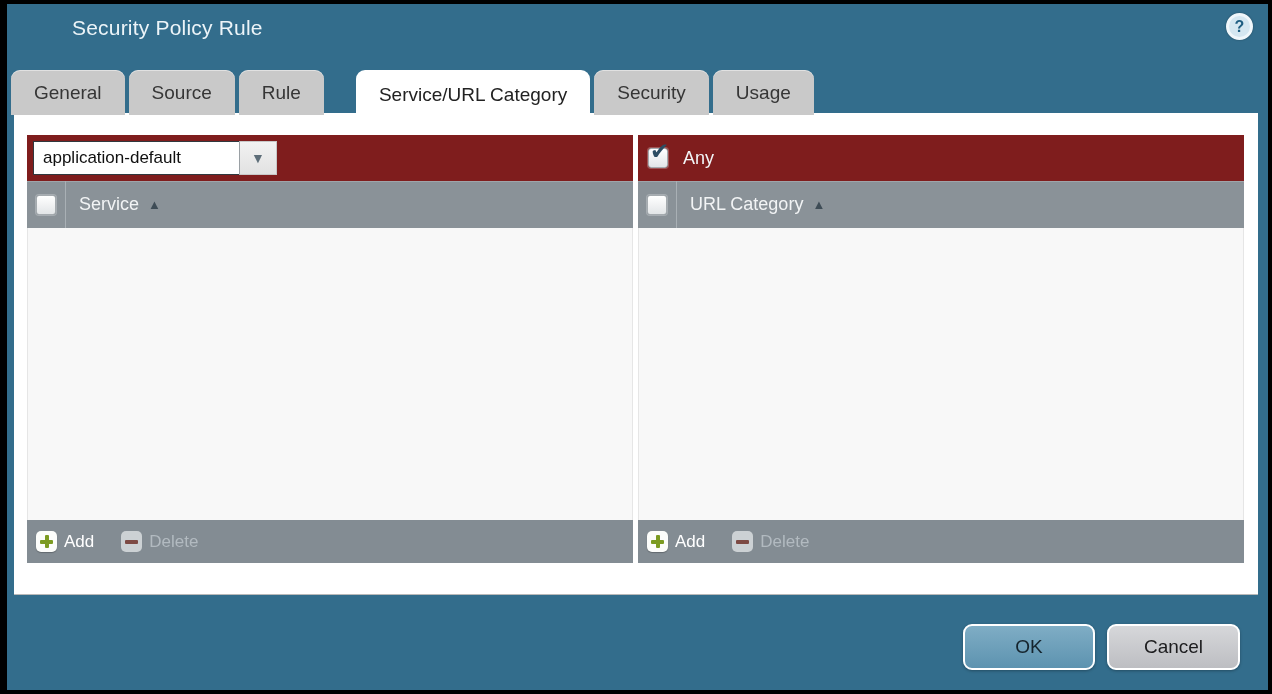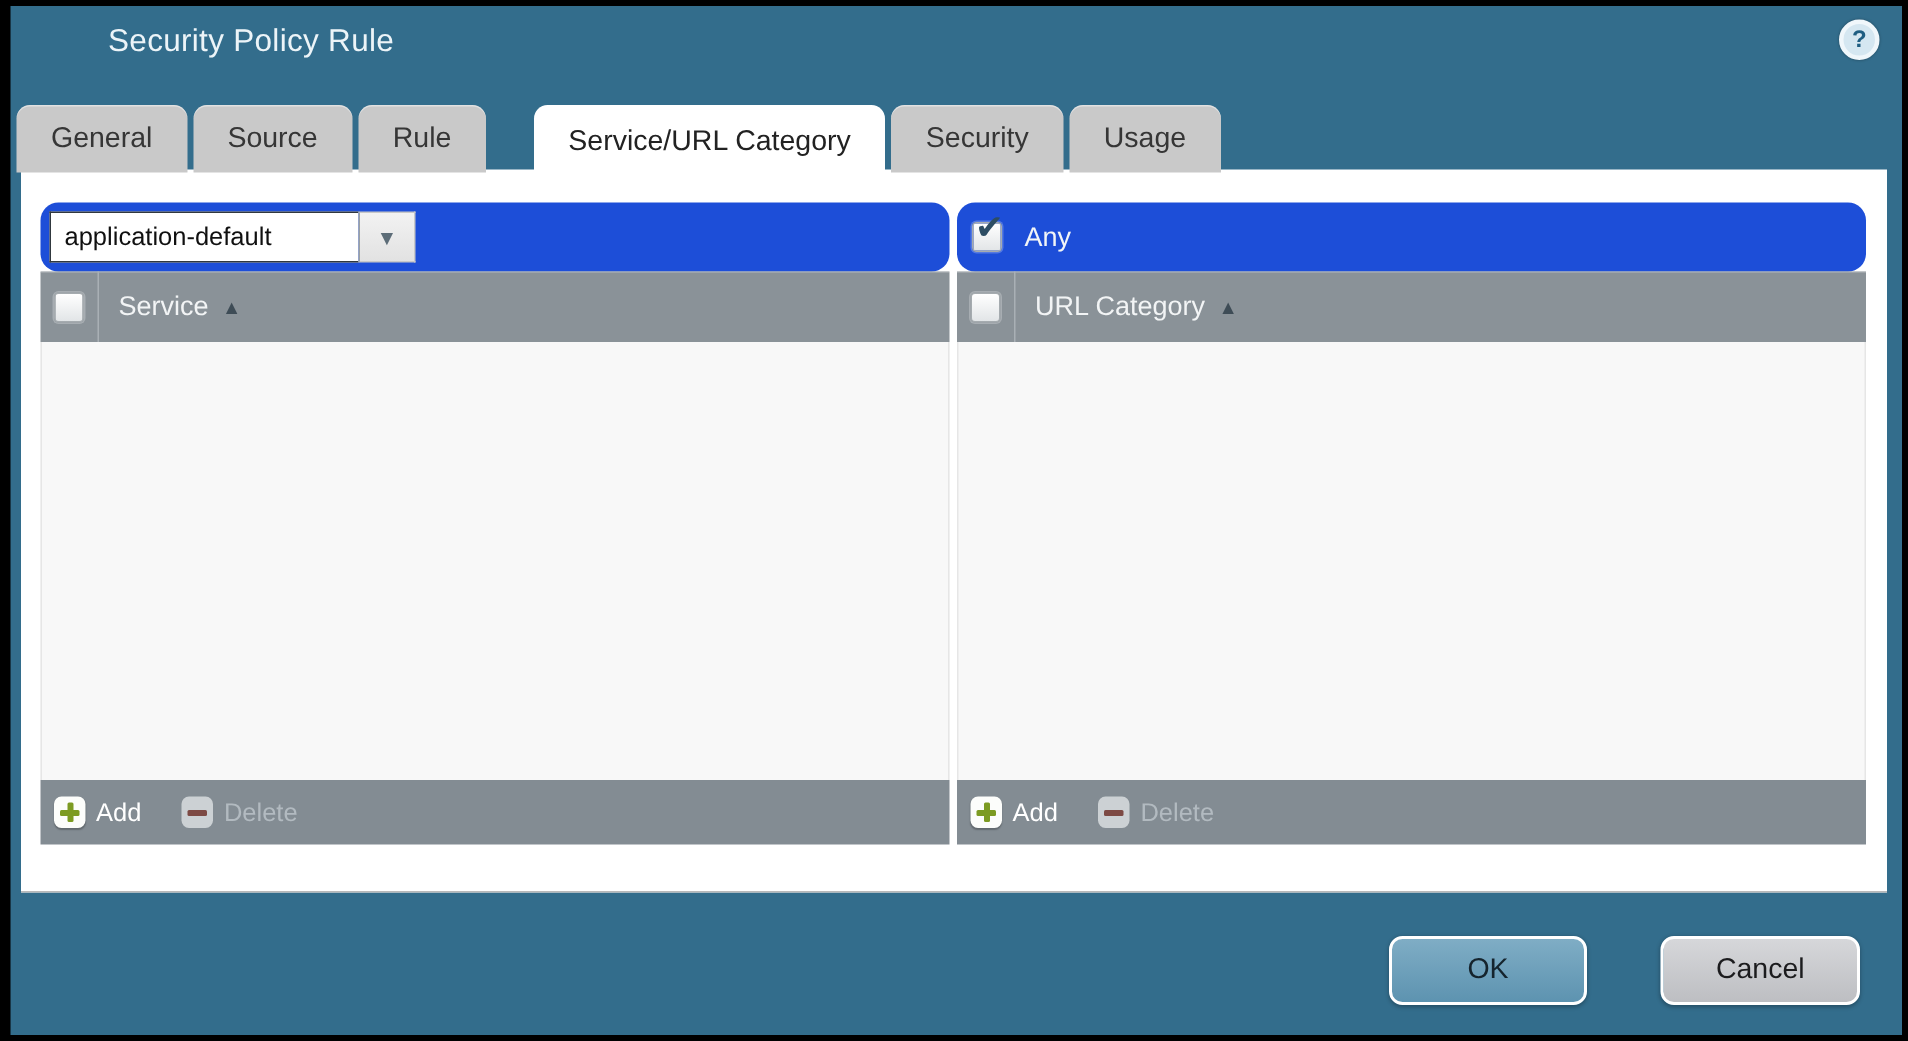--- a/index.html
+++ b/index.html
@@ -48,22 +48,22 @@
     background:#ffffff; z-index:2;
     border-bottom:1px solid #b9b9b9;
   }
   .panel {
     position:absolute; top:22px; width:606px; height:428px;
     display:flex; flex-direction:column;
   }
   .panel.left  { left:13px; }
   .panel.right { left:624px; }
   .ptoolbar {
-    height:46px; flex:none; background:#1d4ed8;
-    display:flex; align-items:center; padding-left:6px; box-sizing:border-box;border-radius:12px;
+    height:46px; flex:none; background:#7f1d1d;
+    display:flex; align-items:center; padding-left:6px; box-sizing:border-box;
   }
   
   .combo { display:flex; height:34px; }
   .combo input {
     width:206px; height:34px; box-sizing:border-box;
     border:1px solid #30383e; border-right:none;
     padding:0 9px; font-size:17px; color:#101010;
     font-family:"Liberation Sans", sans-serif; outline:none; background:#fff;
   }
   .combo-btn {
@@ -118,21 +118,21 @@
   .fbtn.disabled .flabel { color:#b2bac0; }
   
   .action-btn {
     position:absolute; top:624px; height:46px; box-sizing:border-box;
     border:2px solid #ffffff; border-radius:9px;
     display:flex; align-items:center; justify-content:center;
     font-size:19px; cursor:pointer;
     font-family:"Liberation Sans", sans-serif;
   }
   .ok-btn {
-    left:926px; width:132px; color:#15242d;
+    left:963px; width:132px; color:#15242d;
     background:linear-gradient(#7fadc5,#5d93b0);
     box-shadow:0 1px 3px rgba(0,0,0,.3);
   }
   .cancel-btn {
     left:1107px; width:133px; color:#1c1c1e;
     background:linear-gradient(#d6d7da,#bdbec2);
     box-shadow:0 1px 3px rgba(0,0,0,.3);
   }
 </style>
 </head>

